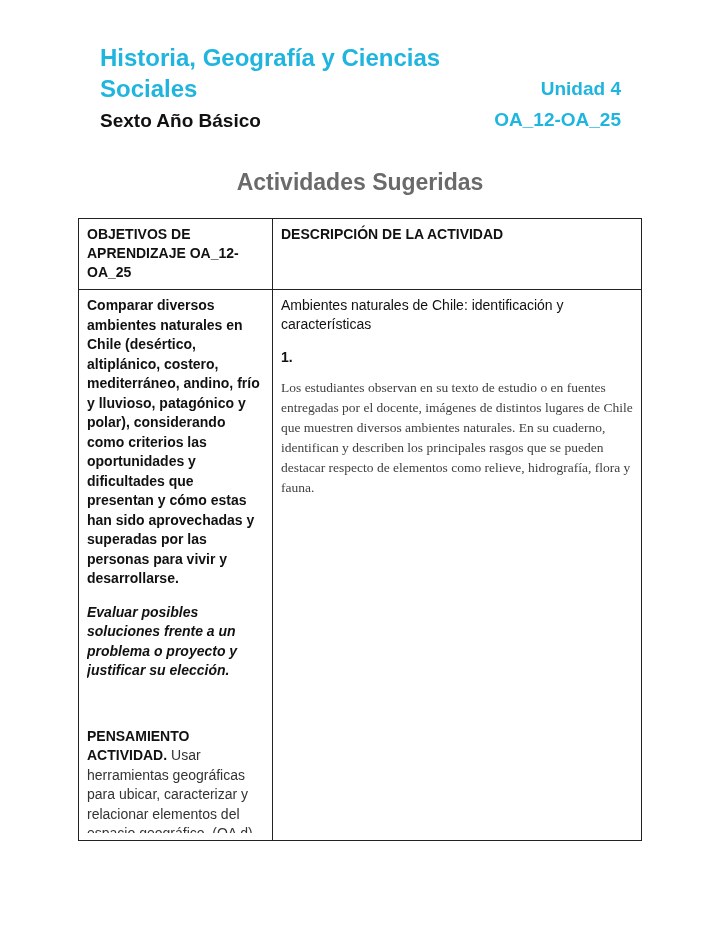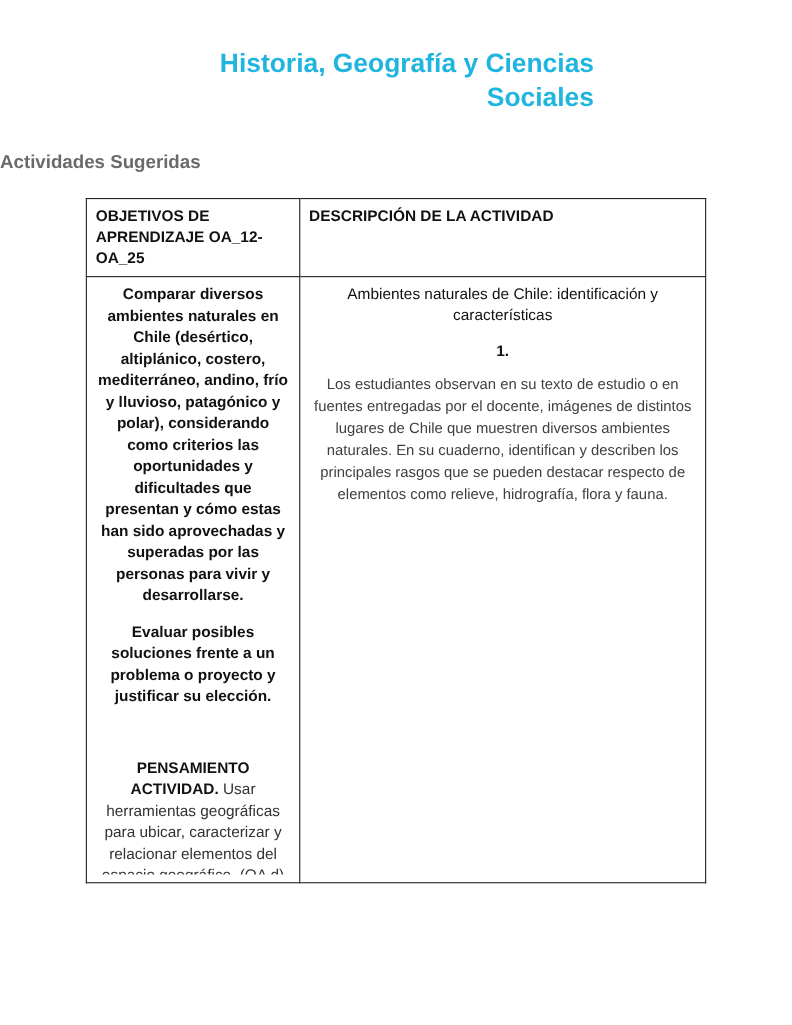--- a/index.html
+++ b/index.html
@@ -23,21 +23,21 @@
     padding-top:42px;
     overflow:hidden;
   }
 
   
   .header{
     display:flex;
     justify-content:space-between;
     padding:0 99px 0 100px;
   }
-  .header-left{width:460px;text-align:right;}
+  .header-left{width:460px;}
   .doc-title{
     max-width:440px;
     font-size:24px;
     line-height:31px;
     font-weight:700;
     color:var(--accent);
   }
   .doc-subtitle{
     font-size:19px;
     line-height:29px;
@@ -59,22 +59,22 @@
   .oa-label{
     font-size:19px;
     line-height:31px;
     font-weight:700;
     color:var(--accent);
   }
 
   
   .section-heading{
     margin-top:34px;
-    text-align:left;
-    font-size:17px;
+    text-align:center;
+    font-size:23px;
     font-weight:700;
     color:var(--heading-gray);
   }
 
   
   .activities-table{
     margin:22px auto 0 auto;
     width:563px;
     border-collapse:collapse;
     table-layout:fixed;
@@ -96,33 +96,33 @@
     height:71px;
   }
   .th-right{
     font-size:14px;
     line-height:19px;
     font-weight:700;
     text-align:left;
     color:var(--ink);
   }
 
-  .body-row td{height:551px;text-align:center;}
+  .body-row td{height:551px;}
   .cell-clip{
     height:537px;
     overflow:hidden;
   }
 
   .obj-cell{
     font-size:14px;
     line-height:19.5px;
     font-weight:700;
     color:var(--ink);
   }
-  .obj-p2{margin-top:14px;}
+  .obj-p2{margin-top:14px;font-style:italic;}
   .obj-skill{margin-top:46px;font-weight:700;}
   .obj-skill .skill-text{font-weight:400;color:#333333;}
 
   .desc-cell{
     font-size:13.5px;
     line-height:20px;
     color:var(--body-gray);
   }
   .activity-title{
     font-size:14px;
@@ -131,30 +131,36 @@
     color:var(--ink);
   }
   .activity-number{
     margin-top:13px;
     font-size:14px;
     font-weight:700;
     color:var(--ink);
   }
   .activity-body{
     margin-top:11px;
+    font-family:Liberation Serif, serif;
   }
 </style>
 </head>
 <body>
 
 <div class="page">
 
   <div class="header">
     <div class="header-left">
       <div class="doc-title">Historia, Geografía y Ciencias Sociales</div>
+      <div class="doc-subtitle">Sexto Año Básico</div>
+    </div>
+    <div class="header-right">
+      <div class="unit-label">Unidad 4</div>
+      <div class="oa-label">OA_12-OA_25</div>
     </div>
   </div>
 
   <div class="section-heading">Actividades Sugeridas</div>
 
   <table class="activities-table">
     <colgroup>
       <col class="col-obj">
       <col class="col-desc">
     </colgroup>

